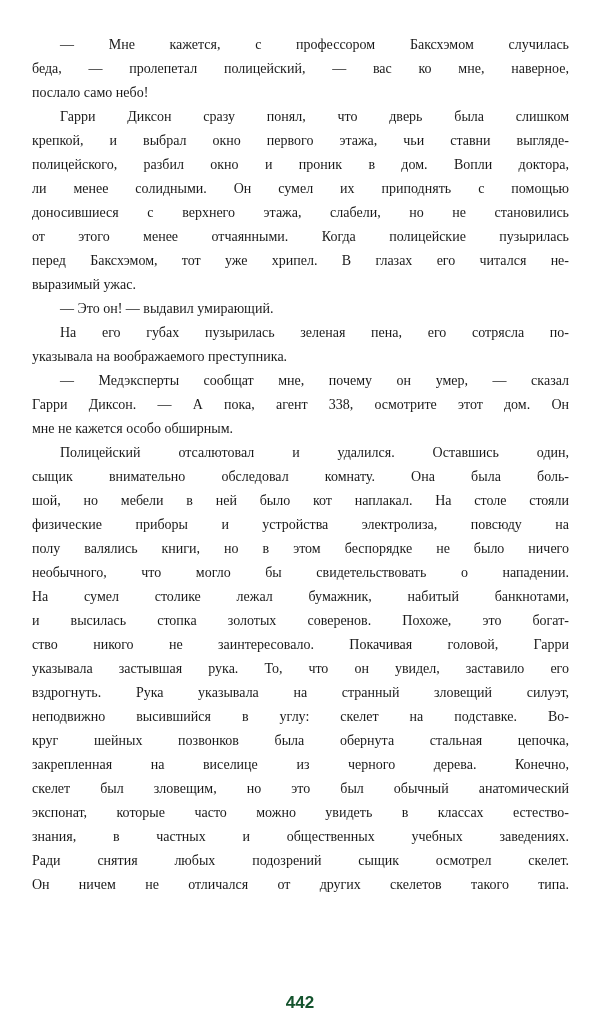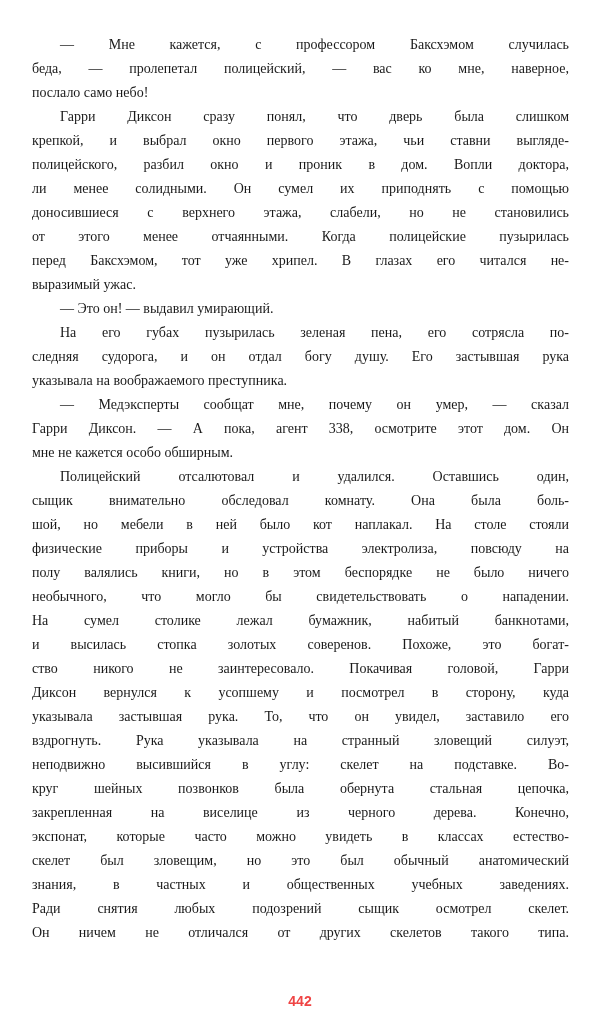--- a/index.html
+++ b/index.html
@@ -23,22 +23,22 @@
   }
   .line.last { text-align-last: left; }
   .line.indent { padding-left: 28px; }
   .page-number {
     position: absolute;
     left: 0; right: 0;
     top: 993px;
     text-align: center;
     font-family: "Liberation Sans", "DejaVu Sans", sans-serif;
     font-weight: bold;
-    font-size: 14px;
-    color: #ef4444;
+    font-size: 17px;
+    color: #14532d;
   }
 </style>
 </head>
 <body>
 
 <div class="page">
 
   <span class="line indent">— Мне кажется, с профессором Баксхэмом случилась</span>
   <span class="line">беда, — пролепетал полицейский, — вас ко мне, наверное,</span>
   <span class="line last">послало само небо!</span>
@@ -48,42 +48,40 @@
   <span class="line">полицейского, разбил окно и проник в дом. Вопли доктора,</span>
   <span class="line">ли менее солидными. Он сумел их приподнять с помощью</span>
   <span class="line">доносившиеся с верхнего этажа, слабели, но не становились</span>
   <span class="line">от этого менее отчаянными. Когда полицейские пузырилась</span>
   <span class="line">перед Баксхэмом, тот уже хрипел. В глазах его читался не-</span>
   <span class="line last">выразимый ужас.</span>
 
   <span class="line indent last">— Это он! — выдавил умирающий.</span>
 
   <span class="line indent">На его губах пузырилась зеленая пена, его сотрясла по-</span>
-  <span class="line">следняя судорога, и он отдал богу душу. Его застывшая рука</span>
   <span class="line last">указывала на воображаемого преступника.</span>
 
   <span class="line indent">— Медэксперты сообщат мне, почему он умер, — сказал</span>
   <span class="line">Гарри Диксон. — А пока, агент 338, осмотрите этот дом. Он</span>
   <span class="line last">мне не кажется особо обширным.</span>
 
   <span class="line indent">Полицейский отсалютовал и удалился. Оставшись один,</span>
   <span class="line">сыщик внимательно обследовал комнату. Она была боль-</span>
   <span class="line">шой, но мебели в ней было кот наплакал. На столе стояли</span>
   <span class="line">физические приборы и устройства электролиза, повсюду на</span>
   <span class="line">полу валялись книги, но в этом беспорядке не было ничего</span>
   <span class="line">необычного, что могло бы свидетельствовать о нападении.</span>
   <span class="line">На сумел столике лежал бумажник, набитый банкнотами,</span>
   <span class="line">и высилась стопка золотых соверенов. Похоже, это богат-</span>
   <span class="line">ство никого не заинтересовало. Покачивая головой, Гарри</span>
-  <span class="line">Диксон вернулся к усопшему и посмотрел в сторону, куда</span>
   <span class="line">указывала застывшая рука. То, что он увидел, заставило его</span>
   <span class="line">вздрогнуть. Рука указывала на странный зловещий силуэт,</span>
   <span class="line">неподвижно высившийся в углу: скелет на подставке. Во-</span>
   <span class="line">круг шейных позвонков была обернута стальная цепочка,</span>
   <span class="line">закрепленная на виселице из черного дерева. Конечно,</span>
+  <span class="line">скелет был зловещим, но это был обычный анатомический</span>
   <span class="line">экспонат, которые часто можно увидеть в классах естество-</span>
-  <span class="line">скелет был зловещим, но это был обычный анатомический</span>
   <span class="line">знания, в частных и общественных учебных заведениях.</span>
   <span class="line">Ради снятия любых подозрений сыщик осмотрел скелет.</span>
   <span class="line">Он ничем не отличался от других скелетов такого типа.</span>
 </div>
 
 <div class="page-number">442</div>
 
 </body></html>

